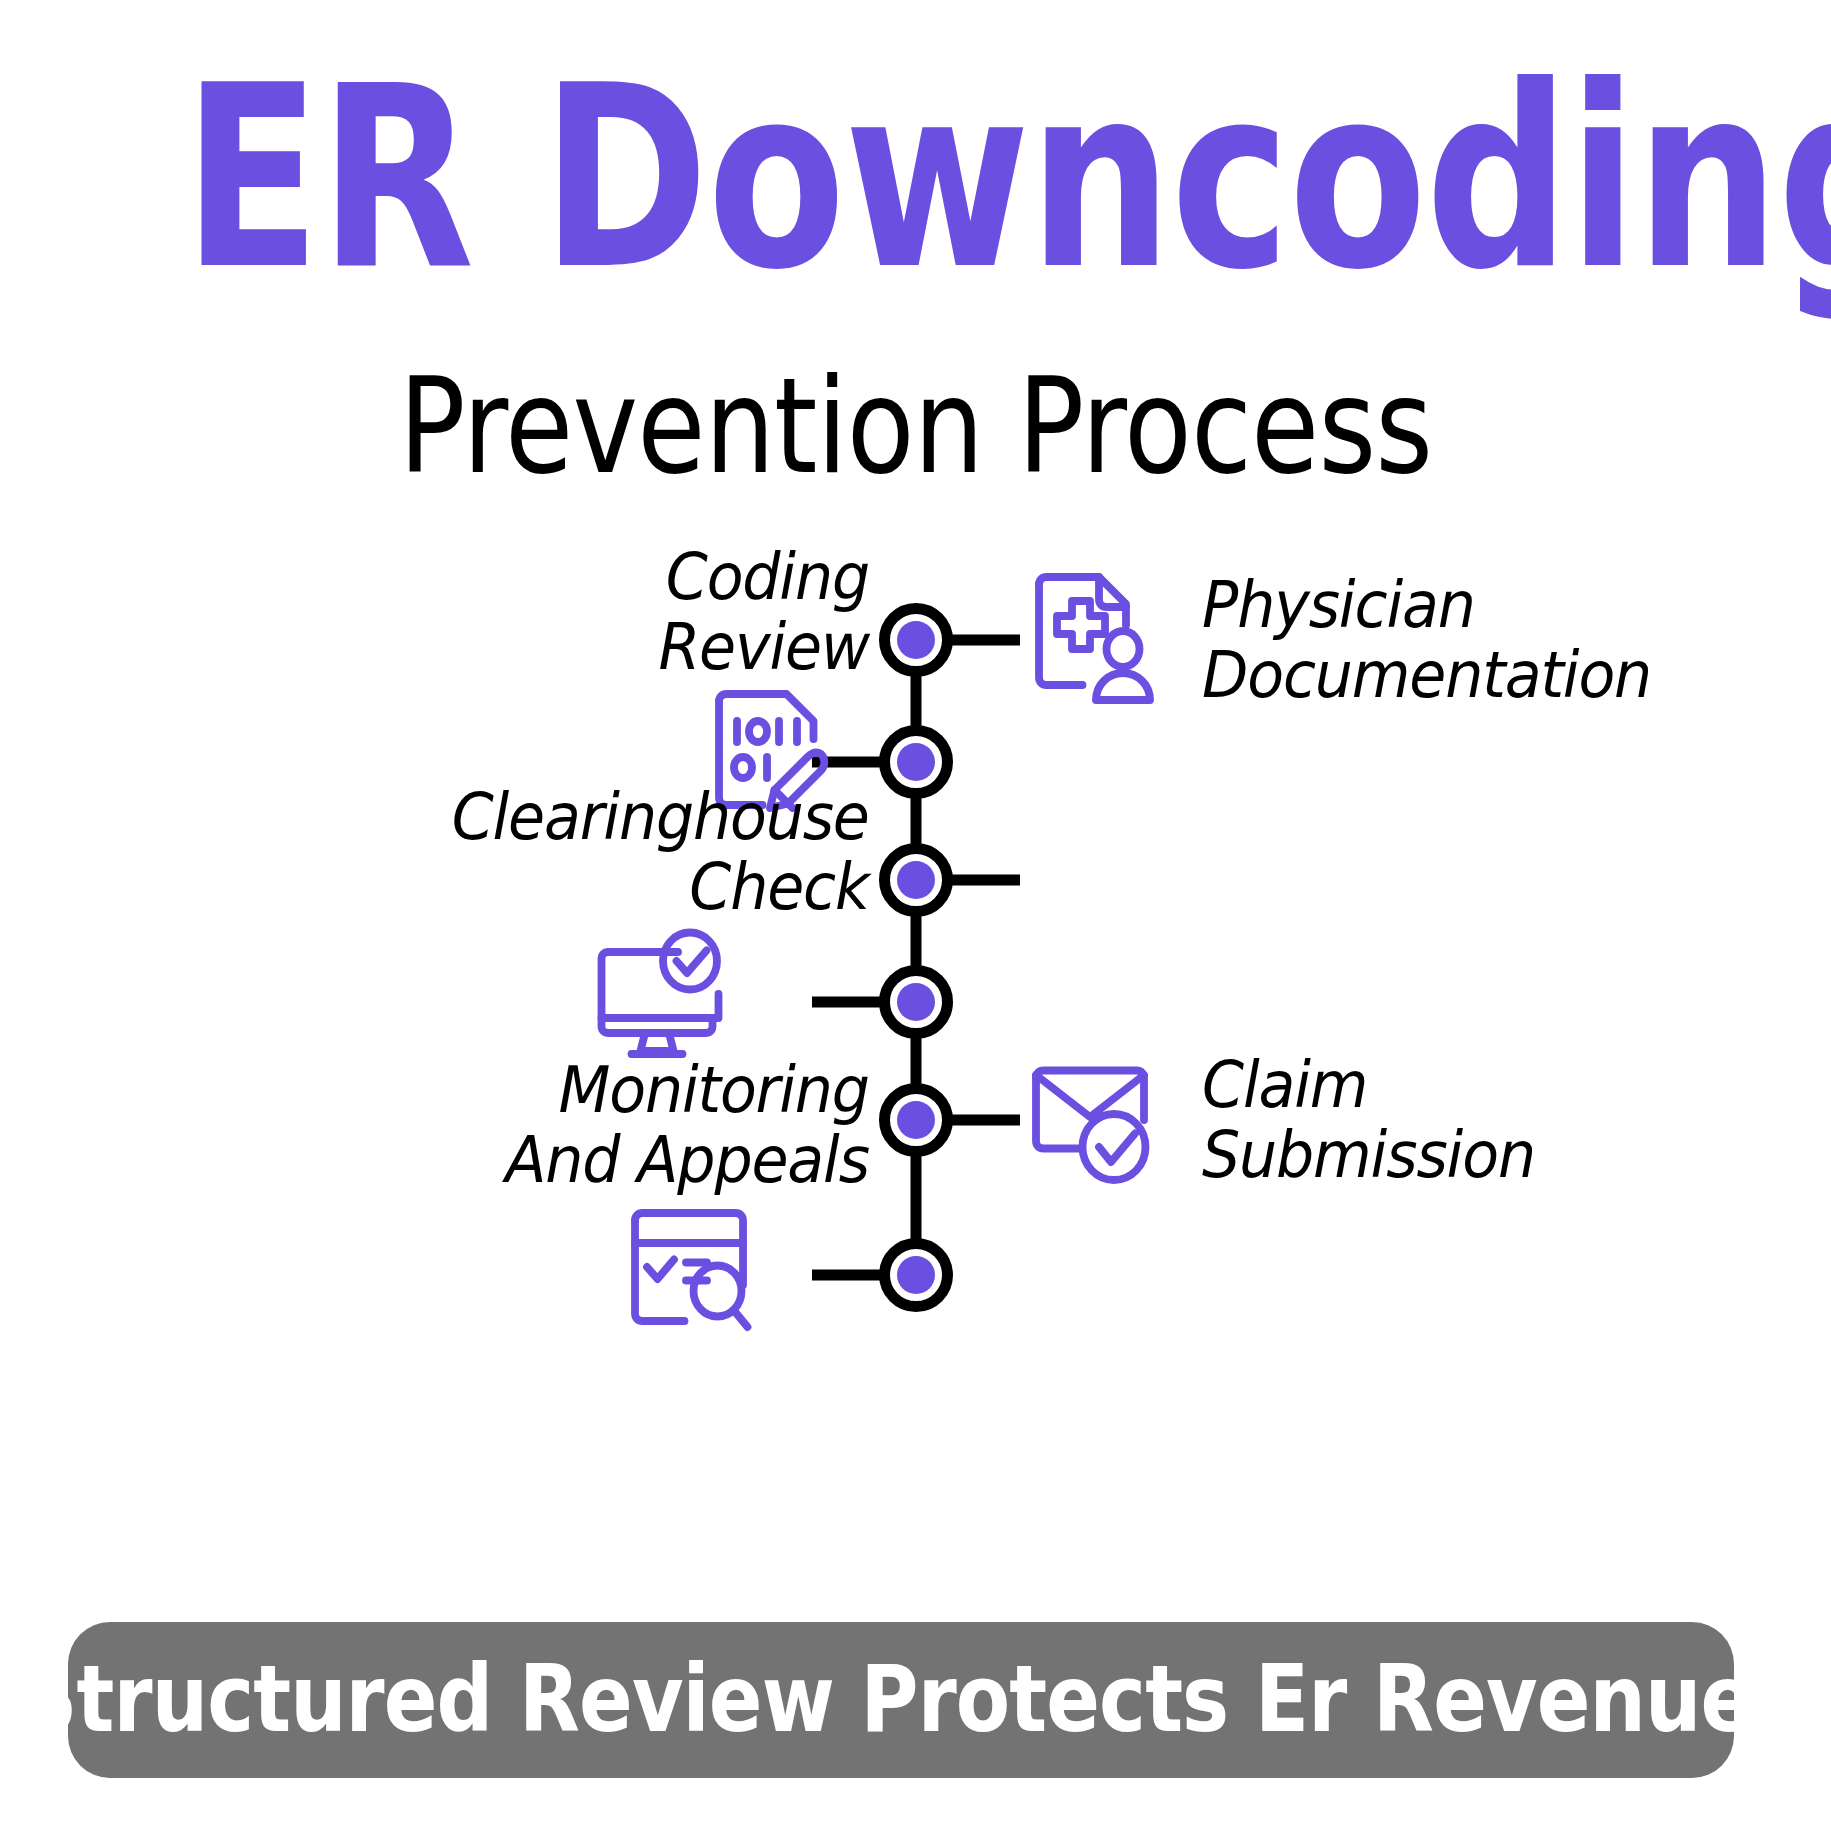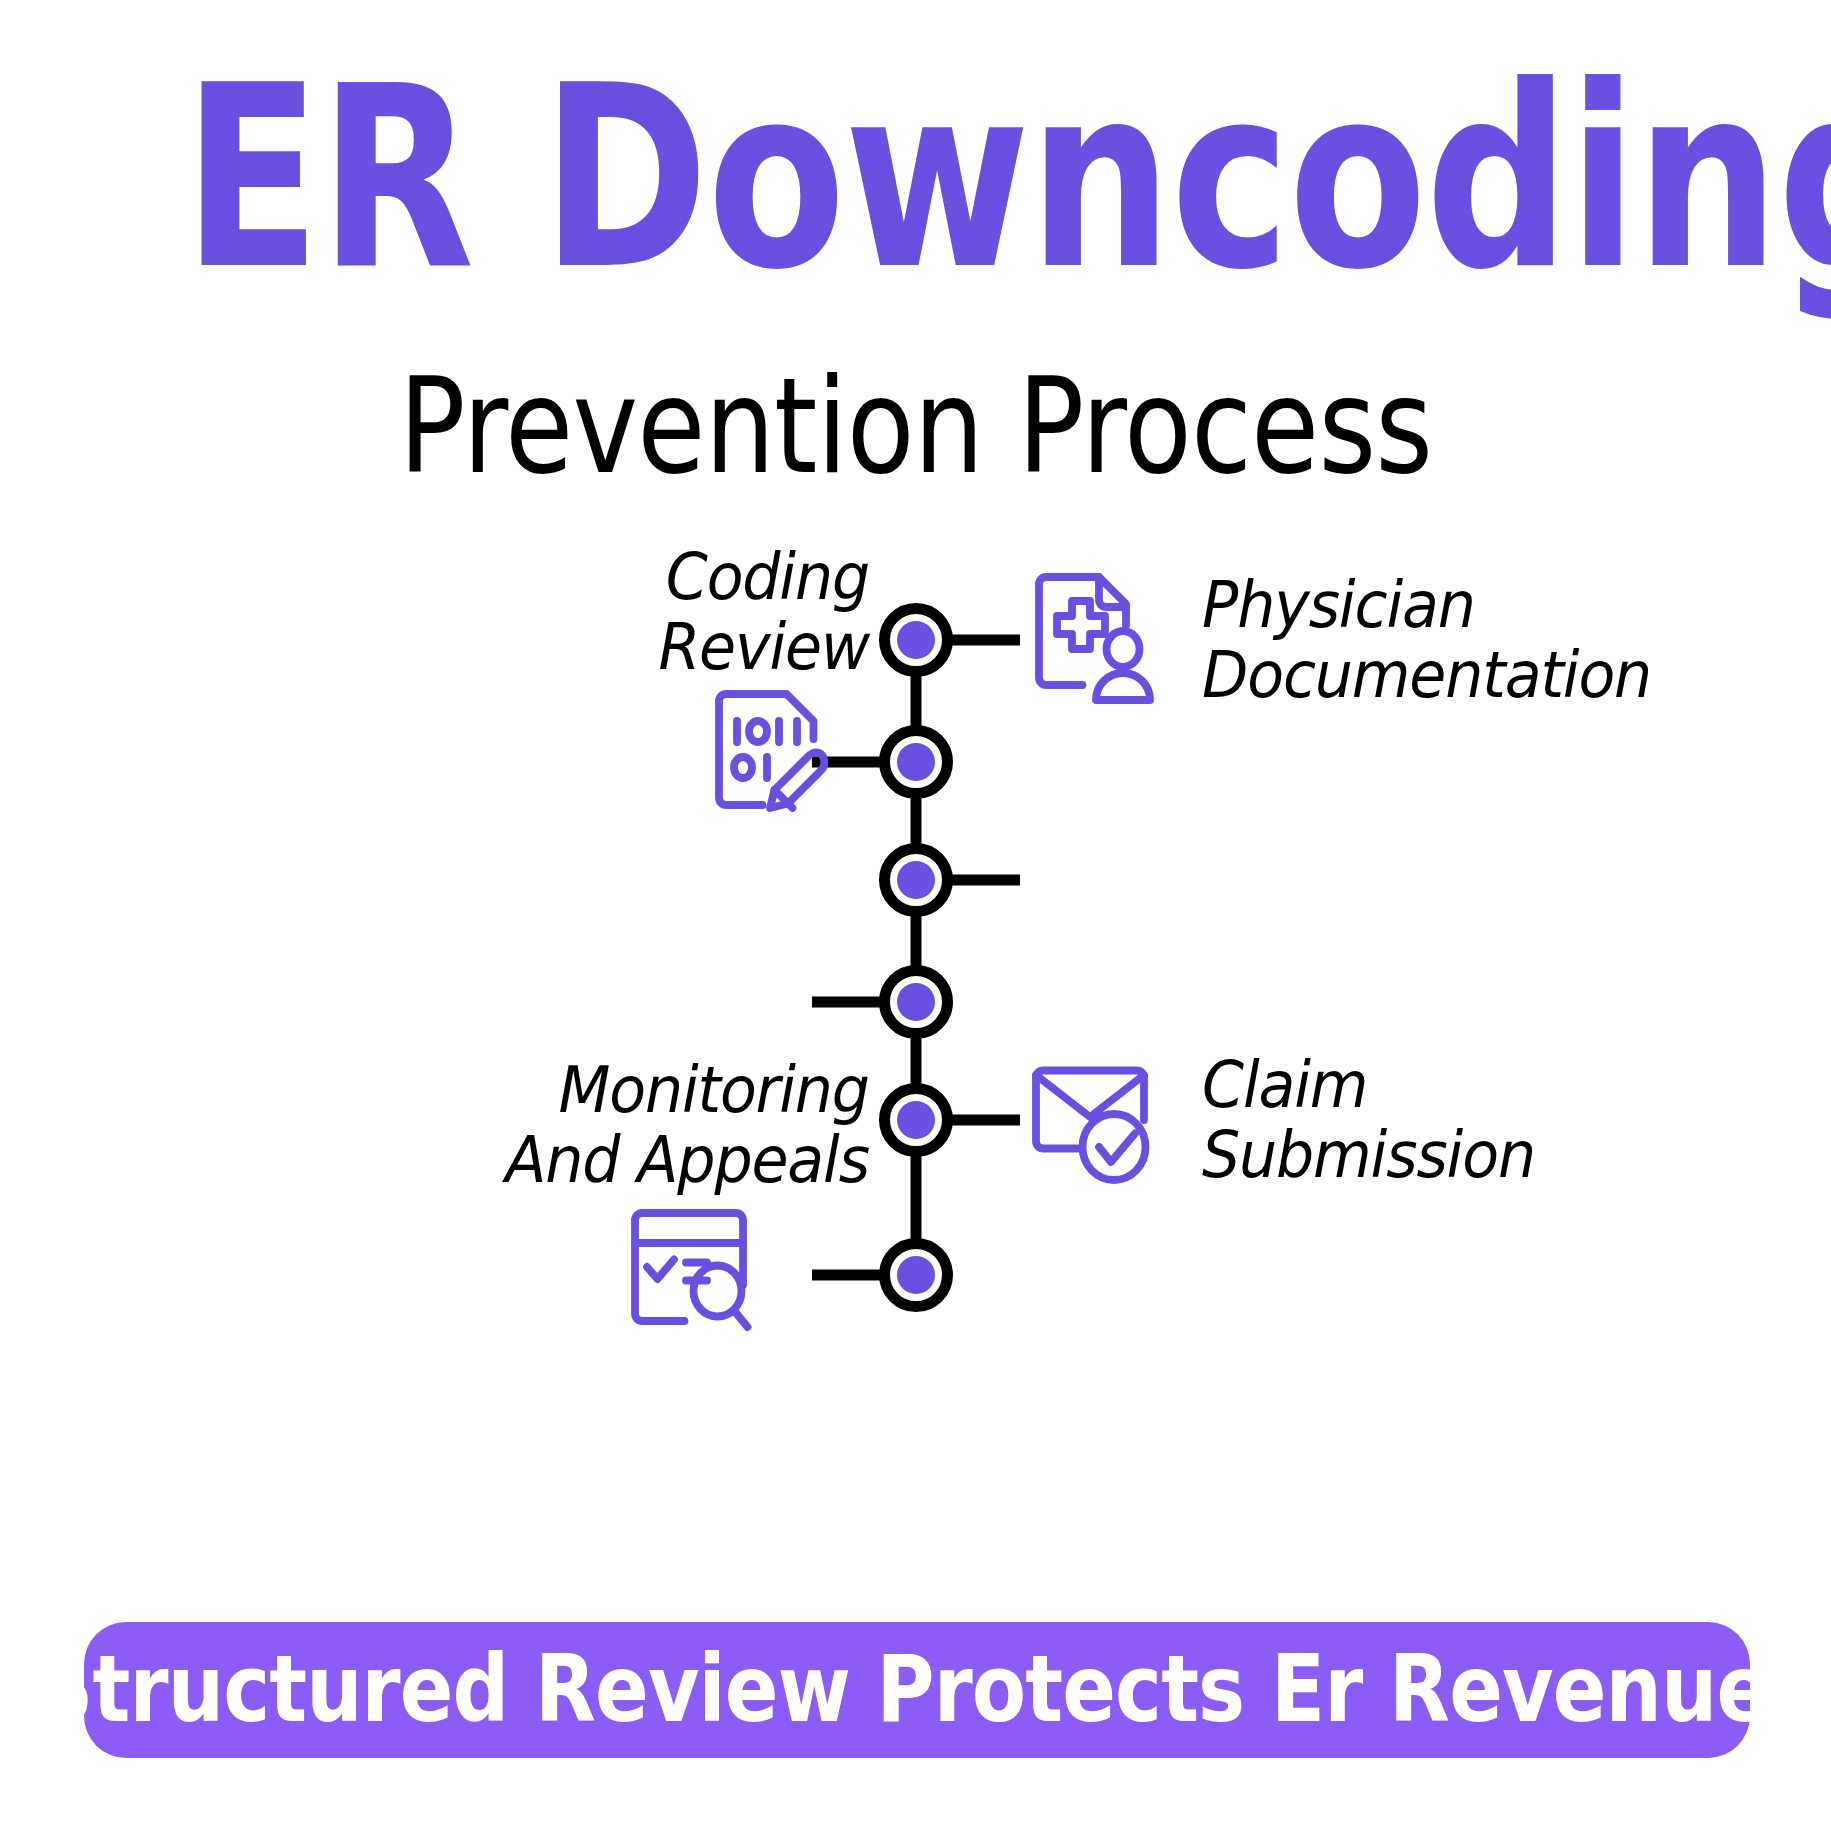--- a/index.html
+++ b/index.html
@@ -129,25 +129,25 @@
     letter-spacing: -1.2px;
     white-space: pre-line;
     transform: scaleX(0.94);
   }
   .row.right .label { text-align: left; transform-origin: 0% 50%; }
   .row.left  .label { text-align: right; transform-origin: 100% 50%; }
 
   
   .banner {
     position: absolute;
-    left: 84px;
+    left: 68px;
     top: 1622px;
     width: 1666px;
-    height: 136px;
-    background: #8b5cf6;
+    height: 156px;
+    background: #737373;
     border-radius: 42px;
     display: flex;
     align-items: center;
     justify-content: center;
   }
   .banner-text {
     font-family: "DejaVu Sans", sans-serif;
     font-weight: 700;
     font-size: 92px;
     line-height: 92px;
@@ -223,20 +223,32 @@
       <path d="M56 26v14"></path>
       <path d="M68 26v14"></path>
       <ellipse cx="32" cy="57" rx="6" ry="7"></ellipse>
       <path d="M48 50v14"></path>
       <path d="M84 48c3 3 3 8 0 11L62 81l-12 3 3-12 22-22c3-3 6-4 9-2z"></path>
       <path d="M53 72l12 12"></path>
     </svg>
   </div>
 
 
+  <div class="row left" style="top:462px; height:140px">
+    <div class="label">Clearinghouse
+Check</div>
+    <svg class="icon" viewBox="0 0 100 100" fill="none" stroke="#6a4fe0" stroke-width="5.2" stroke-linecap="round" stroke-linejoin="round">
+      <path d="M62 20H15c-2 0-4 2-4 4v40h78V48"></path>
+      <path d="M11 64v6c0 2 2 4 4 4h66c2 0 4-2 4-4v-6"></path>
+      <path d="M40 74l-3 12h22l-3-12"></path>
+      <path d="M31 88h34"></path>
+      <ellipse cx="70" cy="26" rx="18" ry="19"></ellipse>
+      <path d="M61 26l7 8 13-15"></path>
+    </svg>
+  </div>
 
   <div class="row right" style="top:580px; height:140px">
     <svg class="icon" viewBox="0 0 100 100" fill="none" stroke="#6a4fe0" stroke-width="5.2" stroke-linecap="round" stroke-linejoin="round">
       <path d="M12 22c0-3 2-5 5-5h62c3 0 5 2 5 5v28"></path>
       <path d="M12 22v42c0 3 2 5 5 5h24"></path>
       <path d="M12 20l36 28 36-28"></path>
       <ellipse cx="64" cy="68" rx="21" ry="22"></ellipse>
       <path d="M54 68l8 10 16-19"></path>
     </svg>
     <div class="label">Claim

